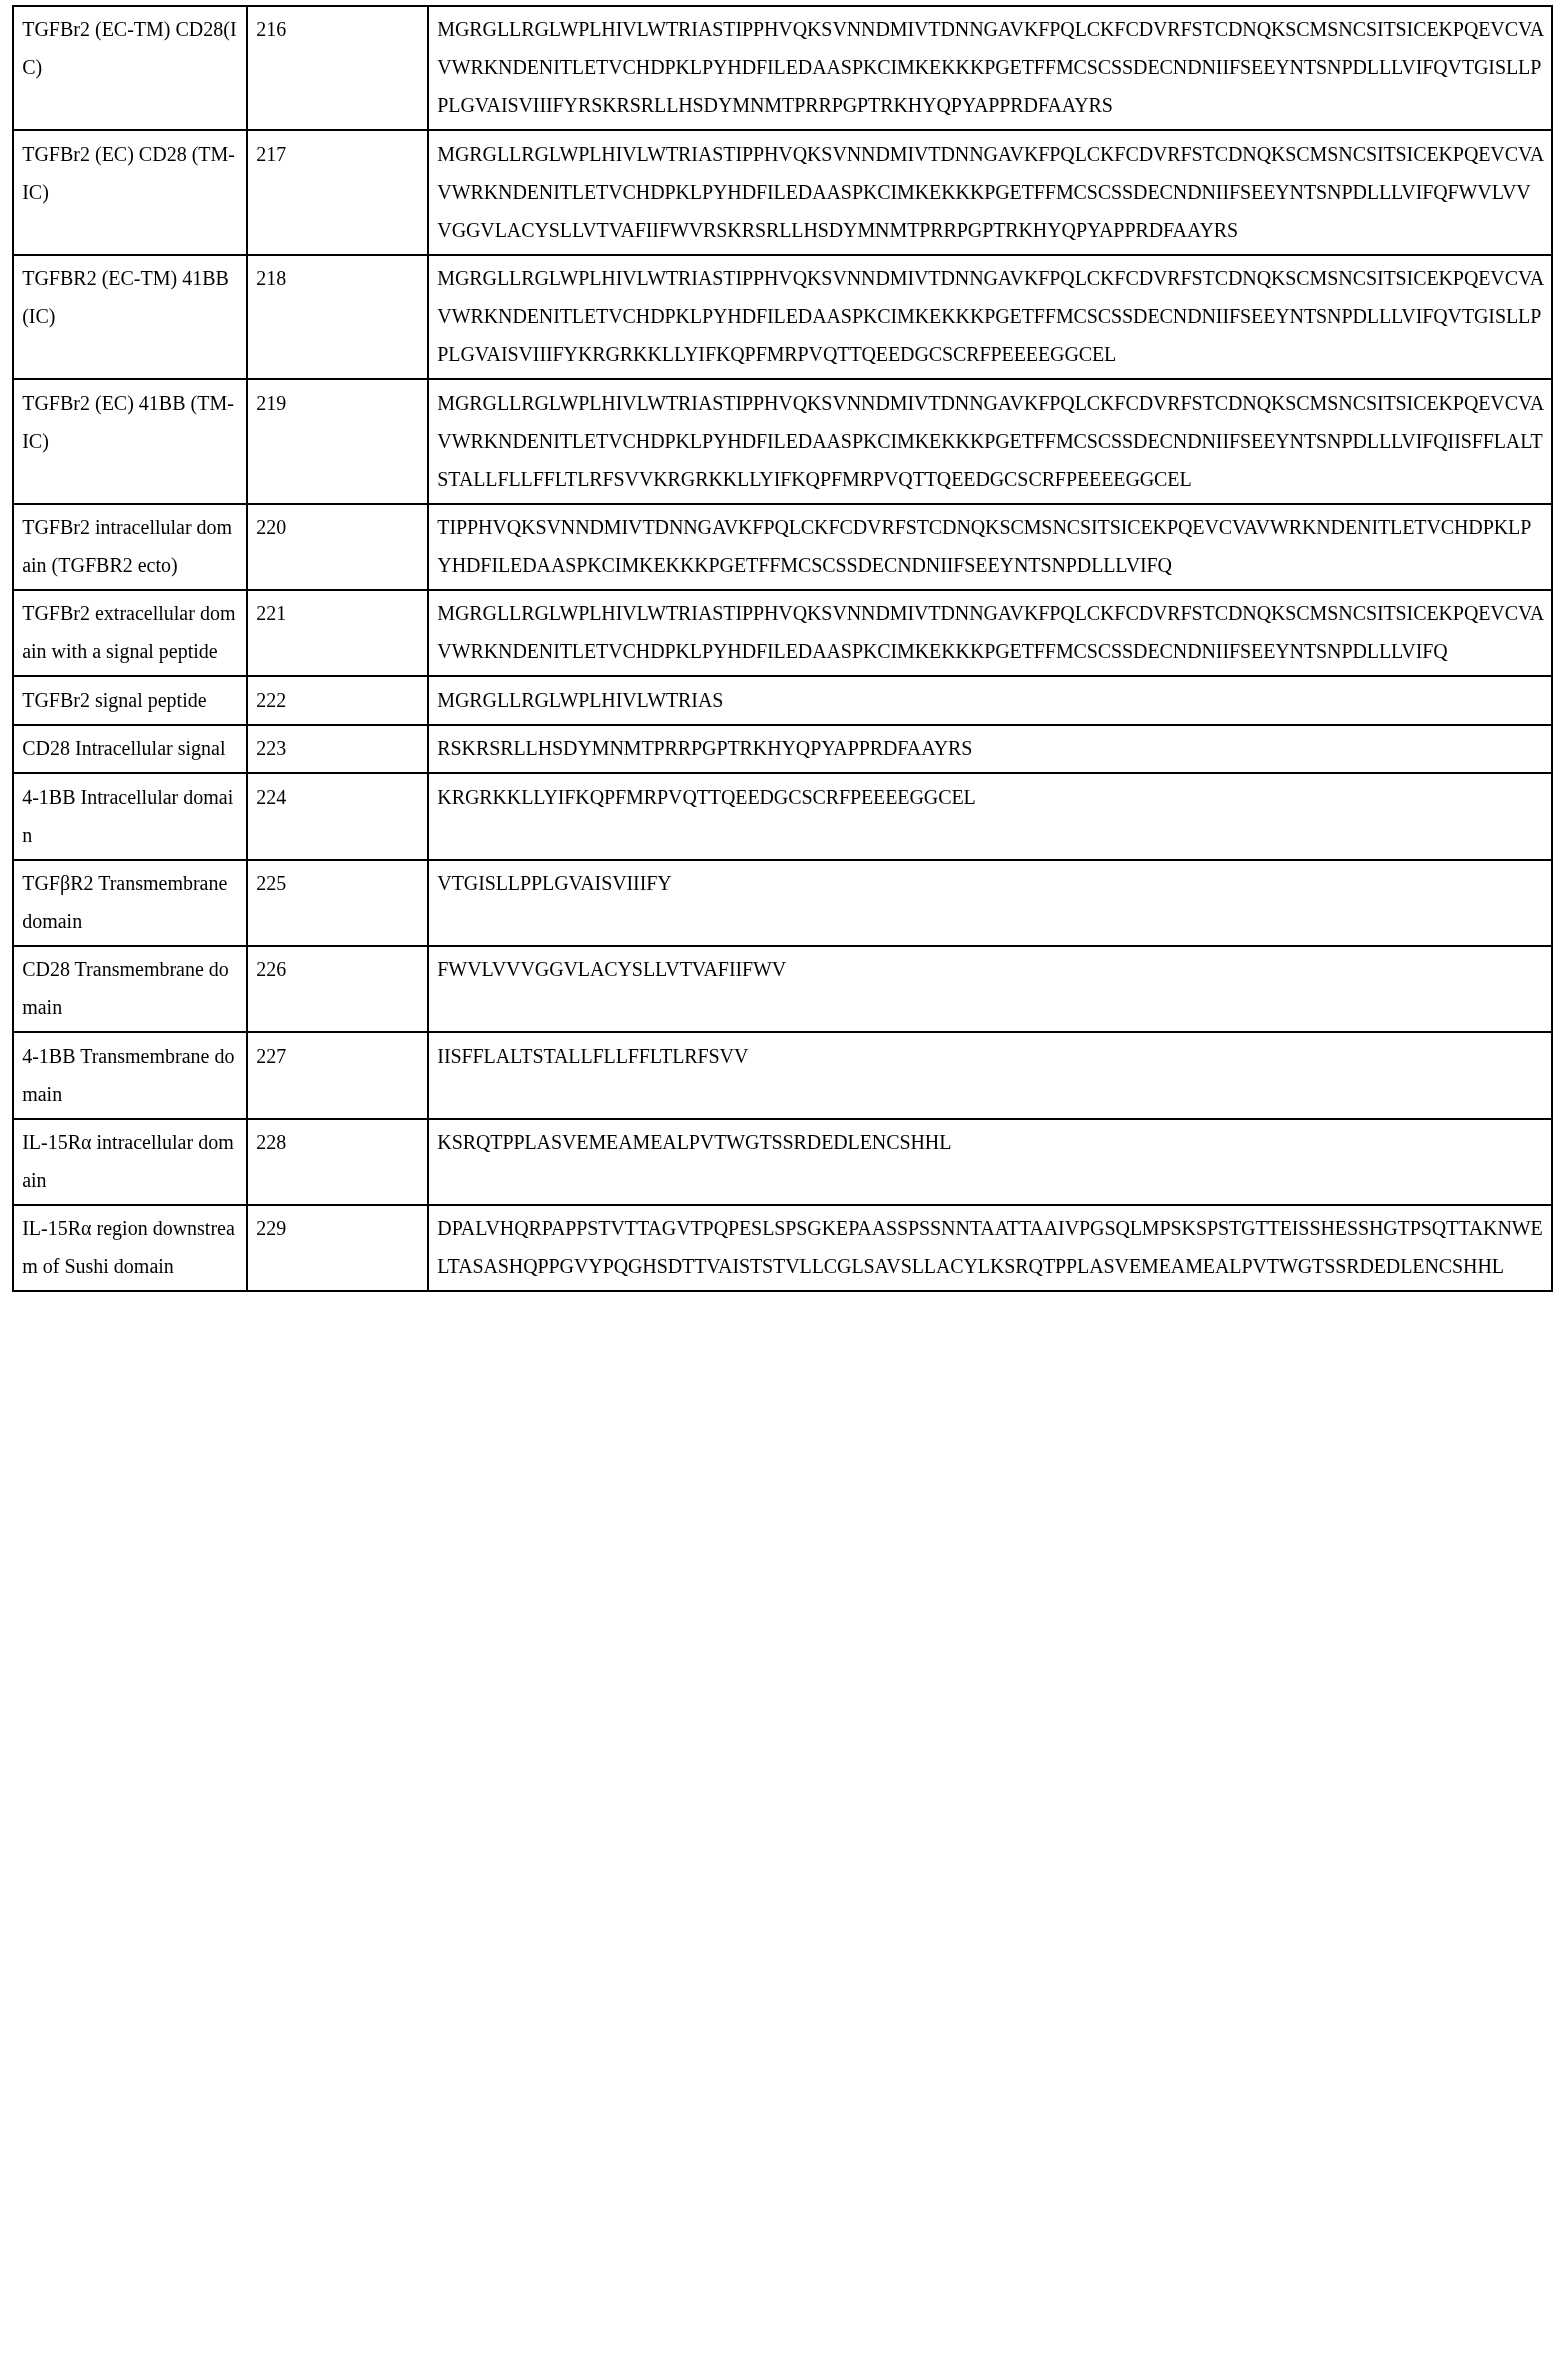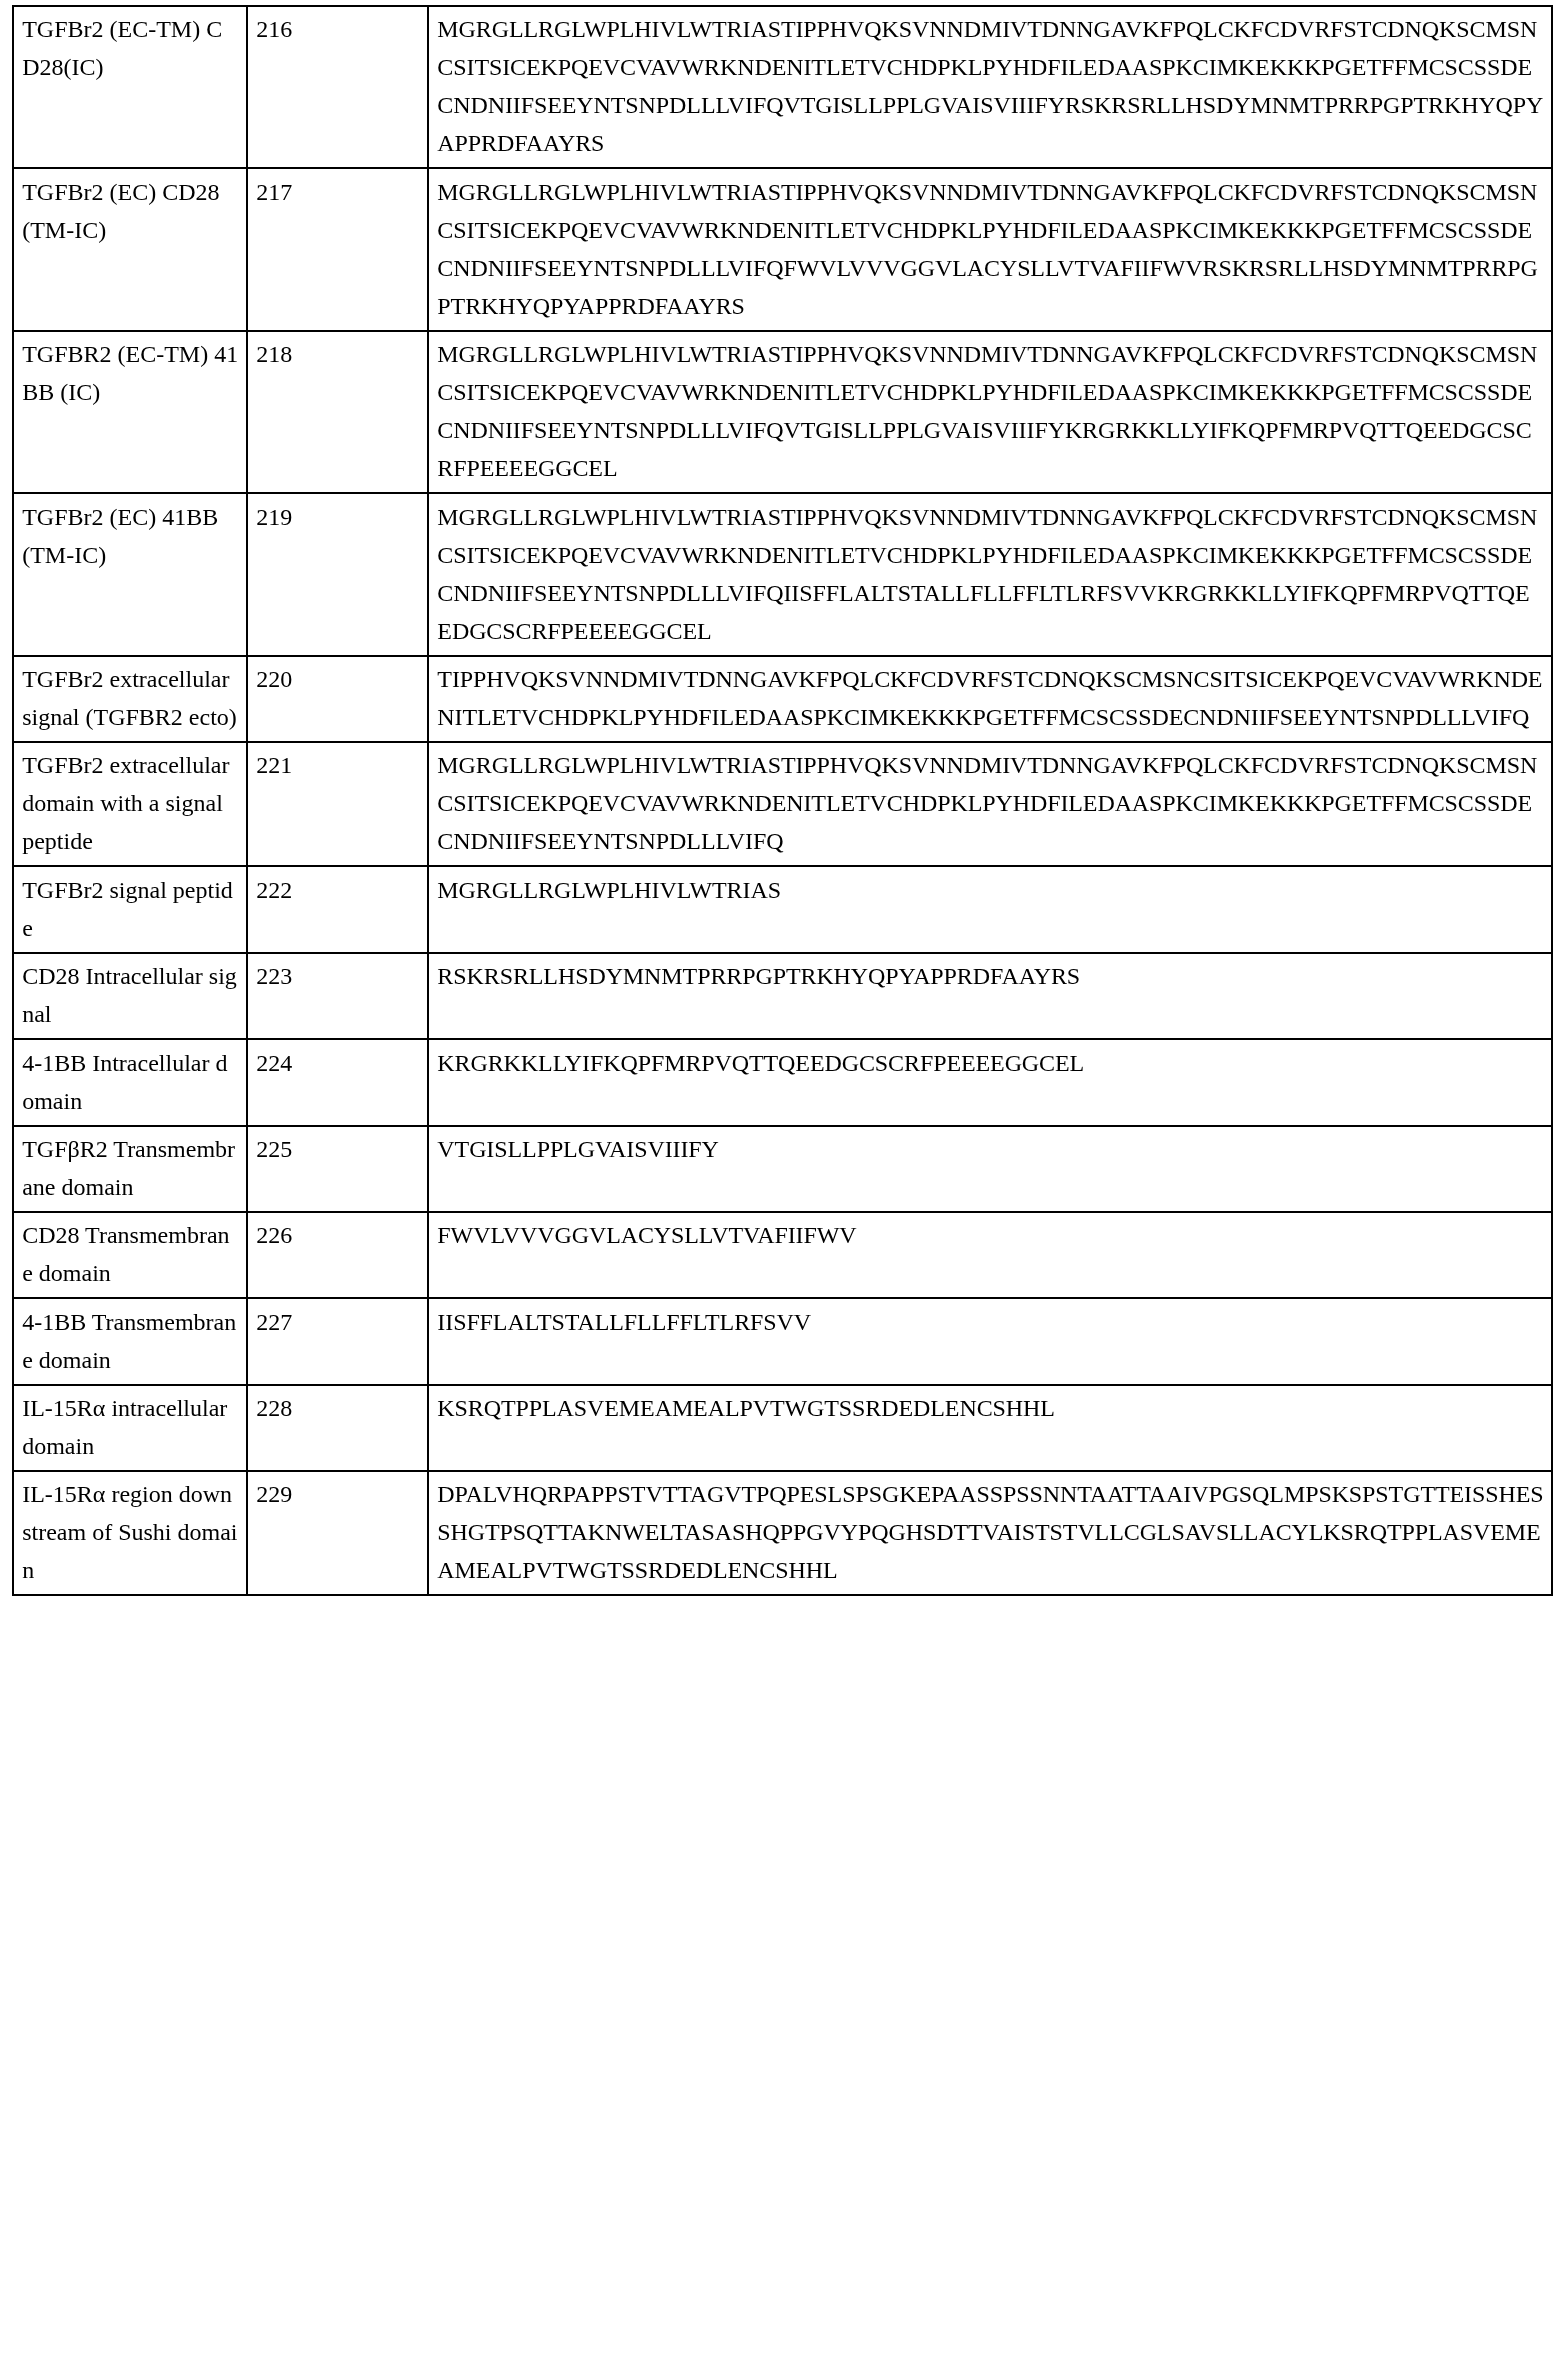--- a/index.html
+++ b/index.html
@@ -24,21 +24,21 @@
   table.seq-table {
     border-collapse: collapse;
     table-layout: fixed;
     width: 1541px;
     border: 2.5px solid #000;
   }
   table.seq-table td {
     border: 2.5px solid #000;
     vertical-align: top;
     padding: 3.4px 6.7px 5px 8.4px;
-    font-size: 24px;
+    font-size: 20px;
     line-height: 38px;
     letter-spacing: 0px;
     word-break: break-all;
     overflow-wrap: anywhere;
   }
   td.col-name {
     width: 217px;
     word-break: normal;
     overflow-wrap: break-word;
     hyphens: none;
@@ -94,21 +94,21 @@
 
       <tr>
         <td class="col-name">TGFBr2 (EC) 41BB (TM-IC)</td>
         <td class="col-id">219</td>
         <td class="col-seq">
             <span class="seq">MGRGLLRGLWPLHIVLWTRIASTIPPHVQKSVNNDMIVTDNNGAVKFPQLCKFCDVRFSTCDNQKSCMSNCSITSICEKPQEVCVAVWRKNDENITLETVCHDPKLPYHDFILEDAASPKCIMKEKKKPGETFFMCSCSSDECNDNIIFSEEYNTSNPDLLLVIFQIISFFLALTSTALLFLLFFLTLRFSVVKRGRKKLLYIFKQPFMRPVQTTQEEDGCSCRFPEEEEGGCEL</span>
           </td>
       </tr>
 
       <tr>
-        <td class="col-name">TGFBr2 extracellular signal (TGFBR2 ecto)</td>
+        <td class="col-name">TGFBr2 intracellular domain (TGFBR2 ecto)</td>
         <td class="col-id">220</td>
         <td class="col-seq">
             <span class="seq">TIPPHVQKSVNNDMIVTDNNGAVKFPQLCKFCDVRFSTCDNQKSCMSNCSITSICEKPQEVCVAVWRKNDENITLETVCHDPKLPYHDFILEDAASPKCIMKEKKKPGETFFMCSCSSDECNDNIIFSEEYNTSNPDLLLVIFQ</span>
           </td>
       </tr>
 
       <tr>
         <td class="col-name">TGFBr2 extracellular domain with a signal peptide</td>
         <td class="col-id">221</td>
         <td class="col-seq">

